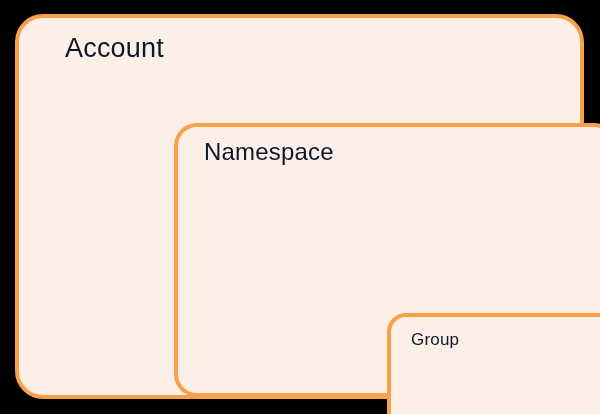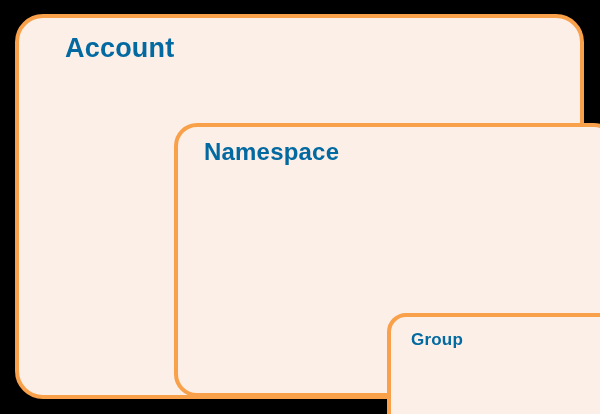--- a/index.html
+++ b/index.html
@@ -53,22 +53,22 @@
   .box-group {
     left: 209px;
     top: 186px;
     width: 326px;
     height: 172px;
     border-radius: 19px;
   }
 
   .box-label {
     position: absolute;
-    color: #0369a1;
-    font-weight: bold;
+    color: #0f172a;
+    font-weight: normal;
     letter-spacing: 0.2px;
     white-space: nowrap;
     line-height: 1;
   }
 
   
   .label-account {
     left: 46px;
     top: 17px;
     font-size: 27px;

